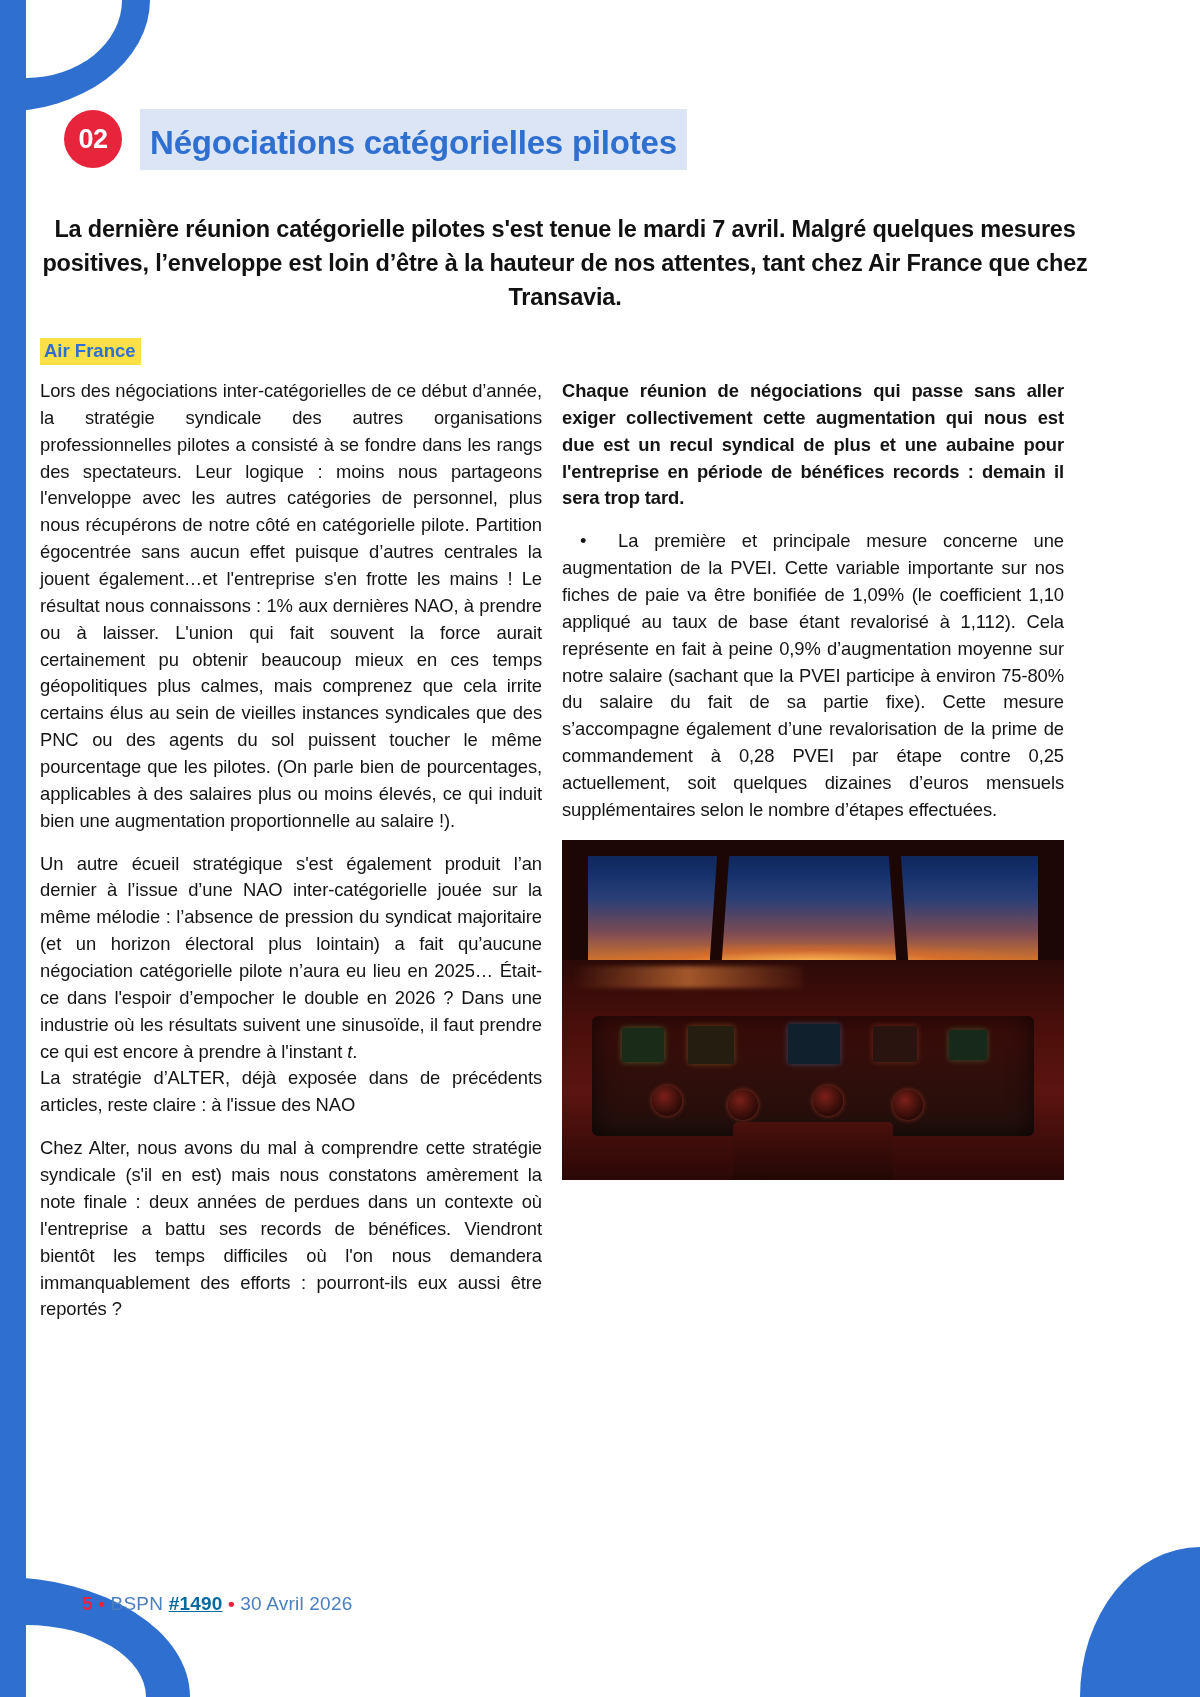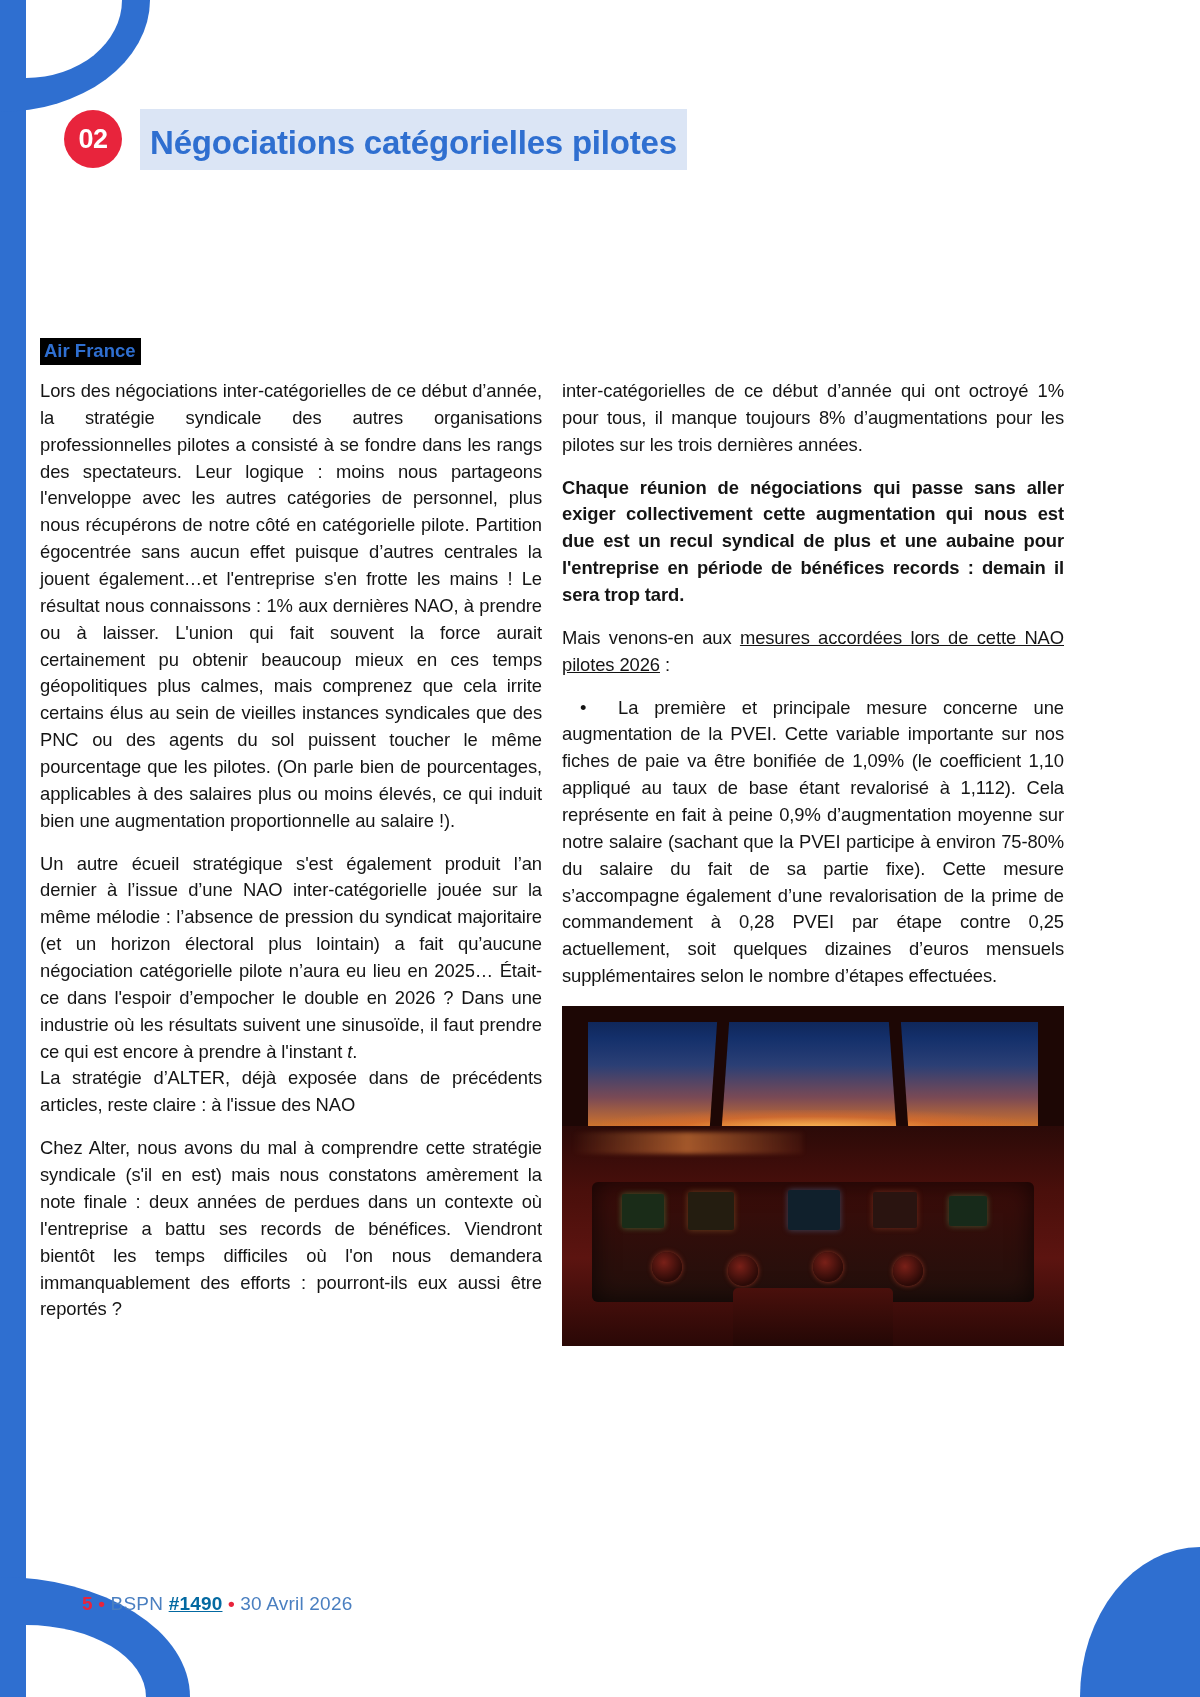--- a/index.html
+++ b/index.html
@@ -130,21 +130,21 @@
     line-height: 1.45;
     color: #111111;
     letter-spacing: -0.2px;
   }
 
   
   .subhead {
     position: absolute;
     left: 0px;
     top: 338px;
-    background: #000000;
+    background: #fde047;
     color: #2f6fd0;
     font-size: 18.5px;
     font-weight: bold;
     padding: 2px 5px 3px 4px;
   }
 
   
   .columns {
     position: absolute;
     left: 0;
@@ -281,41 +281,40 @@
   <div class="corner-bottom-inner"></div>
   <div class="edge-right-bottom"></div>
 
   <div class="content">
 
     <div class="section-header">
       <div class="section-badge">02</div>
       <div class="section-title">Négociations catégorielles pilotes</div>
     </div>
 
+    <div class="standfirst">La dernière réunion catégorielle pilotes s'est tenue le mardi 7 avril. Malgré quelques mesures positives, l’enveloppe est loin d’être à la hauteur de nos attentes, tant chez Air France que chez Transavia.</div>
 
     <div class="subhead">Air France</div>
 
     <div class="columns">
 
       <div class="col">
         <p class="body">Lors des négociations inter-catégorielles de ce début d’année, la stratégie syndicale des autres organisations professionnelles pilotes a consisté à se fondre dans les rangs des spectateurs. Leur logique : moins nous partageons l'enveloppe avec les autres catégories de personnel, plus nous récupérons de notre côté en catégorielle pilote. Partition égocentrée sans aucun effet puisque d’autres centrales la jouent également…et l'entreprise s'en frotte les mains ! Le résultat nous connaissons : 1% aux dernières NAO, à prendre ou à laisser. L'union qui fait souvent la force aurait certainement pu obtenir beaucoup mieux en ces temps géopolitiques plus calmes, mais comprenez que cela irrite certains élus au sein de vieilles instances syndicales que des PNC ou des agents du sol puissent toucher le même pourcentage que les pilotes. (On parle bien de pourcentages, applicables à des salaires plus ou moins élevés, ce qui induit bien une augmentation proportionnelle au salaire !).</p>
 
         <p class="body tight"><span>Un autre écueil stratégique s'est également produit l’an dernier à l’issue d’une NAO inter-catégorielle jouée sur la même mélodie : l’absence de pression du syndicat majoritaire (et un horizon électoral plus lointain) a fait qu’aucune négociation catégorielle pilote n’aura  eu lieu en 2025… Était-ce dans l'espoir d’empocher le double en 2026 ? Dans une industrie où les résultats suivent une sinusoïde, il faut prendre ce qui est encore à prendre à l'instant </span><span class="it">t</span><span>.</span></p>
 
         <p class="body">La stratégie d’ALTER, déjà exposée dans de précédents articles, reste claire : à l'issue des NAO</p>
 
         <p class="body">Chez Alter, nous avons du mal à comprendre cette stratégie syndicale (s'il en est) mais nous constatons amèrement la note finale  : deux années de perdues dans un contexte où l'entreprise a battu ses records de bénéfices. Viendront bientôt les temps difficiles où l'on nous demandera immanquablement des efforts : pourront-ils eux aussi être reportés ?</p>
       </div>
 
       <div class="col">
-        <p class="body">inter-catégorielles de ce début d’année qui ont octroyé 1% pour tous, il manque toujours 8% d’augmentations pour les pilotes sur les trois dernières années.</p>
 
         <p class="body bold">Chaque réunion de négociations qui passe sans aller exiger collectivement cette augmentation qui nous est due est un recul syndical de plus et une aubaine pour l'entreprise en période de bénéfices records : demain il sera trop tard.</p>
 
-        <p class="body"><span>Mais venons-en aux </span><span class="u">mesures accordées lors de cette NAO pilotes 2026</span><span> :</span></p>
 
         <p class="body bullet"><span>•</span>&nbsp;&nbsp;<span>La première et principale mesure concerne une augmentation de la PVEI. Cette variable importante sur nos fiches de paie va être bonifiée de 1,09% (le coefficient 1,10 appliqué au taux de base étant revalorisé à 1,112). Cela représente en fait à peine 0,9% d’augmentation moyenne sur notre salaire (sachant que la PVEI participe à environ 75-80% du salaire du fait de sa partie fixe). Cette mesure s’accompagne également d’une revalorisation de la prime de commandement à 0,28 PVEI par étape contre 0,25 actuellement, soit quelques dizaines d’euros mensuels supplémentaires selon le nombre d’étapes effectuées.</span></p>
 
         <div class="photo">
           <div class="sky"></div>
           <div class="horizon-glow"></div>
           <div class="wshield-frame wf-v1"></div>
           <div class="wshield-frame wf-v2"></div>
           <div class="wshield-frame wf-top"></div>
           <div class="wshield-frame wf-side-l"></div>

